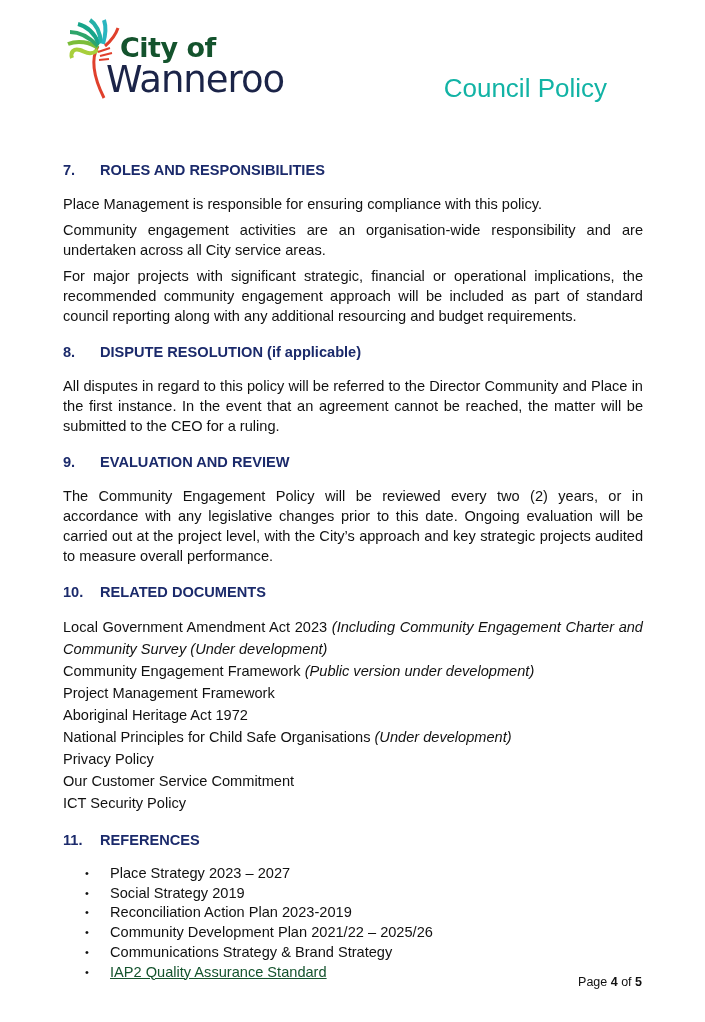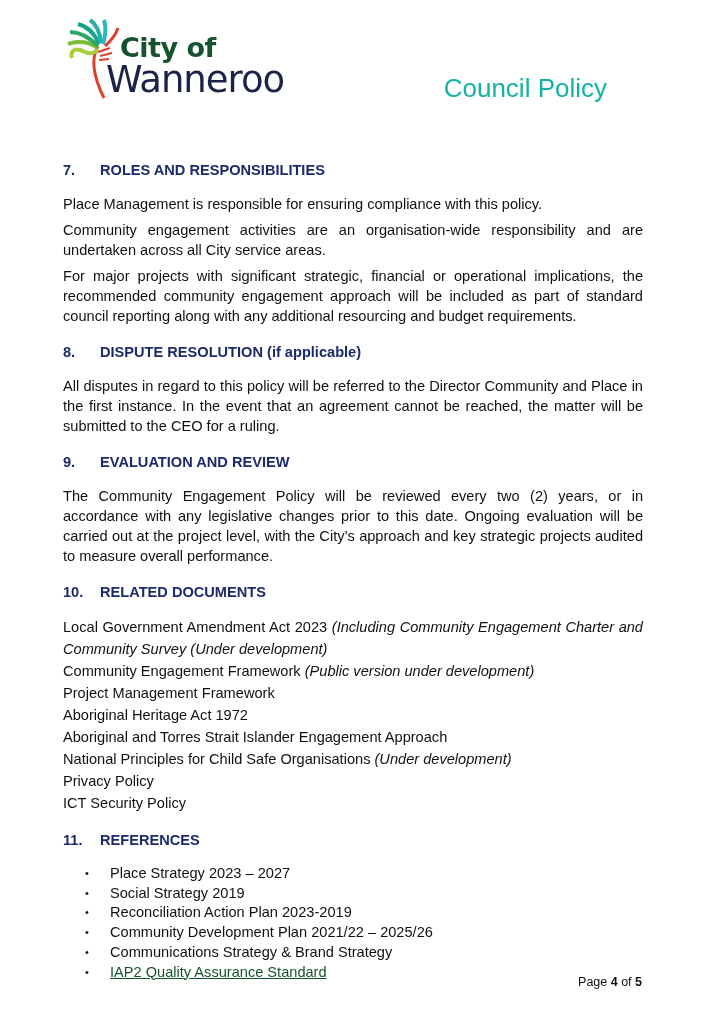--- a/index.html
+++ b/index.html
@@ -89,23 +89,23 @@
   <div class="sec">
     <div class="heading">
       <span class="num">10.</span>
       <span>RELATED DOCUMENTS</span>
     </div>
     <div class="lines">
       <div style="text-align: justify;"><span>Local Government Amendment Act 2023 </span><em>(Including Community Engagement Charter and Community Survey (Under development)</em></div>
       <div><span>Community Engagement Framework </span><em>(Public version under development)</em></div>
       <div><span>Project Management Framework</span></div>
       <div><span>Aboriginal Heritage Act 1972</span></div>
-      <div><span>Aboriginal and Torres Strait Islander Engagement Approach</span></div>
       <div><span>National Principles for Child Safe Organisations </span><em>(Under development)</em></div>
       <div><span>Privacy Policy</span></div>
+      <div><span>Our Customer Service Commitment</span></div>
       <div><span>ICT Security Policy</span></div>
     </div>
   </div>
 
   <div class="sec">
     <div class="heading">
       <span class="num">11.</span>
       <span>REFERENCES</span>
     </div>
     <ul class="refs">

